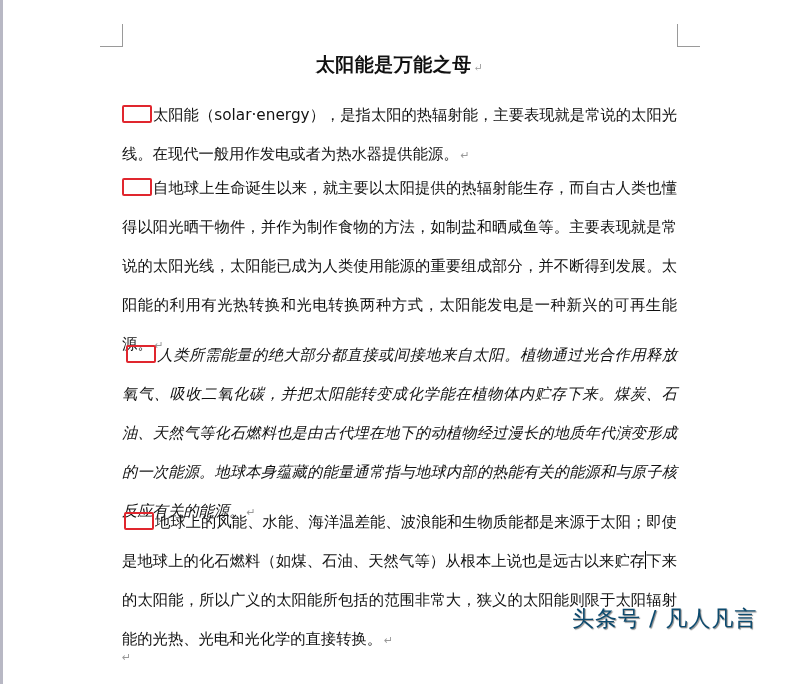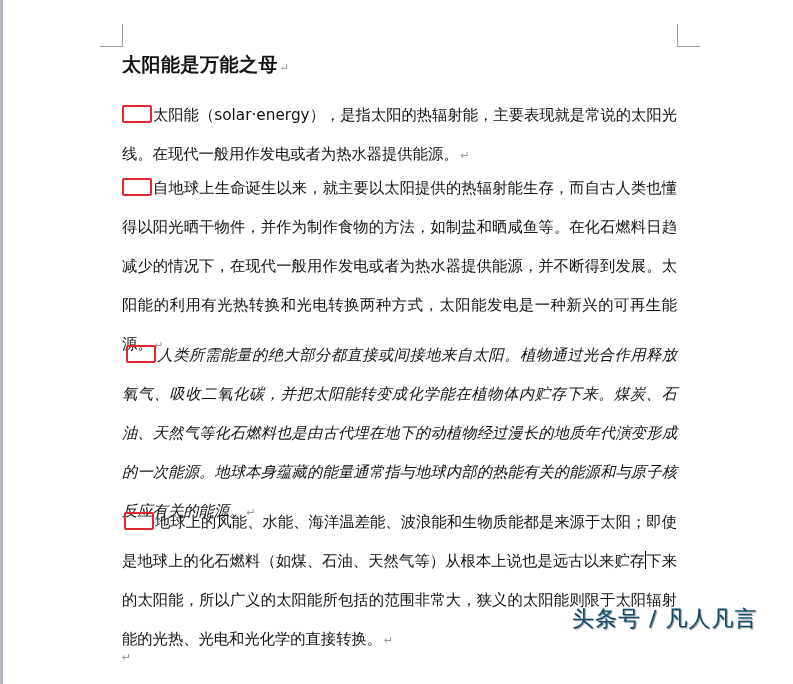--- a/index.html
+++ b/index.html
@@ -11,21 +11,21 @@
     }
     .left-edge {
       position: absolute; left: 0; top: 0; width: 3px; height: 684px;
       background: #b8b8c4;
     }
     .corner { position: absolute; width: 22px; height: 22px; }
     .corner-tl { left: 100px; top: 24px; border-right: 1px solid #9a9a9a; border-bottom: 1px solid #9a9a9a; }
     .corner-tr { left: 677px; top: 24px; border-left: 1px solid #9a9a9a; border-bottom: 1px solid #9a9a9a; }
     .title {
       position: absolute; left: 122px; width: 555px; top: 52px;
-      font-size: 19px; font-weight: bold; letter-spacing: 0.5px;
+      text-align: center; font-size: 19px; font-weight: bold; letter-spacing: 0.5px;
       font-family: "DejaVu Serif", "Liberation Serif", serif;
     }
     .para-mark { color: #999; font-size: 11px; font-weight: normal; margin-left: 2px; }
     .para {
       position: absolute; left: 122px; width: 555px;
       font-size: 15.3px; line-height: 39px; text-align: justify;
     }
     .indent-box {
       display: inline-block; width: 30px; height: 18px;
       border: 2px solid #e0262e; border-radius: 2px;
@@ -48,21 +48,21 @@
 
 <div class="title">
   <span>太阳能是万能之母</span><span class="para-mark">↵</span>
 </div>
 
 <div class="para" style="top:96px;">
   <span class="indent-box"></span><span>太阳能（solar·energy），是指太阳的热辐射能，主要表现就是常说的太阳光线。在现代一般用作发电或者为热水器提供能源。</span><span class="para-mark">↵</span>
 </div>
 
 <div class="para" style="top:169px;">
-  <span class="indent-box"></span><span>自地球上生命诞生以来，就主要以太阳提供的热辐射能生存，而自古人类也懂得以阳光晒干物件，并作为制作食物的方法，如制盐和晒咸鱼等。在化石燃料日趋减少的情况下，在现代一般用作发电或者为热水器提供能源，并不断得到发展。太阳能的利用有光热转换和光电转换两种方式，太阳能发电是一种新兴的可再生能源。</span><span class="para-mark">↵</span>
+  <span class="indent-box"></span><span>自地球上生命诞生以来，就主要以太阳提供的热辐射能生存，而自古人类也懂得以阳光晒干物件，并作为制作食物的方法，如制盐和晒咸鱼等。主要表现就是常说的太阳光线，太阳能已成为人类使用能源的重要组成部分，并不断得到发展。太阳能的利用有光热转换和光电转换两种方式，太阳能发电是一种新兴的可再生能源。</span><span class="para-mark">↵</span>
 </div>
 
 <div class="para" style="top:336px;font-style:italic;">
   <span class="indent-box" style="margin-left:4px;"></span><span>人类所需能量的绝大部分都直接或间接地来自太阳。植物通过光合作用释放氧气、吸收二氧化碳，并把太阳能转变成化学能在植物体内贮存下来。煤炭、石油、天然气等化石燃料也是由古代埋在地下的动植物经过漫长的地质年代演变形成的一次能源。地球本身蕴藏的能量通常指与地球内部的热能有关的能源和与原子核反应有关的能源。</span><span class="para-mark">↵</span>
 </div>
 
 <div class="para" style="top:503px;">
   <span class="indent-box" style="margin-left:2px;"></span><span>地球上的风能、水能、海洋温差能、波浪能和生物质能都是来源于太阳；即使是地球上的化石燃料（如煤、石油、天然气等）从根本上说也是远古以来贮存</span><span class="cursor"></span><span>下来的太阳能，所以广义的太阳能所包括的范围非常大，狭义的太阳能则限于太阳辐射能的光热、光电和光化学的直接转换。</span><span class="para-mark">↵</span>
 </div>
 

